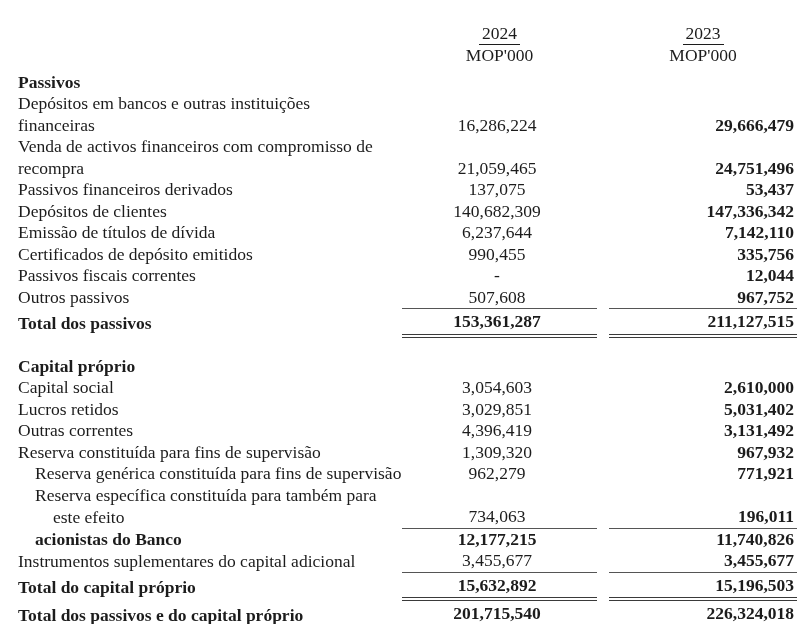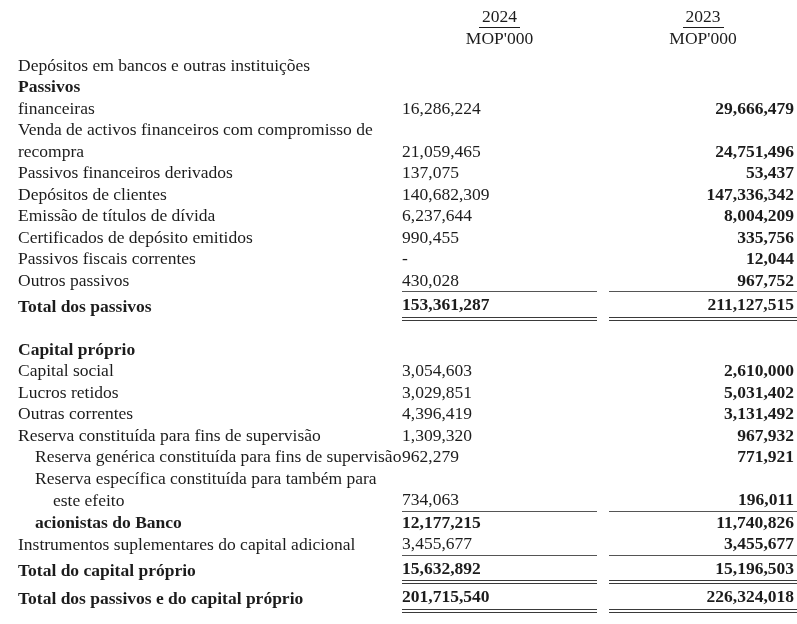--- a/index.html
+++ b/index.html
@@ -10,21 +10,21 @@
     height: 624px;
     overflow: hidden;
     background: var(--background, #ffffff);
     font-family: "Liberation Serif", "DejaVu Serif", serif;
     color: var(--text, #1c1c1c);
   }
   .sheet {
     width: 797px;
     height: 524px;
     box-sizing: border-box;
-    padding-top: 6px;
+    padding-top: 23px;
   }
   table.fin {
     border-collapse: collapse;
     table-layout: fixed;
     width: 797px;
   }
   col.c-label { width: 402px; }
   col.c-v1    { width: 195px; }
   col.c-gap   { width: 12px;  }
   col.c-v2    { width: 188px; }
@@ -40,21 +40,21 @@
   thead td { text-align: center; line-height: 20px; }
   thead tr.unit-row td { padding-bottom: 7px; }
   .year-u {
     display: inline-block;
     border-bottom: 1.2px solid var(--text, #1c1c1c);
     padding: 0 3px 0.5px 3px;
   }
   td.lbl  { padding-left: 18px; }
   td.ind1 { padding-left: 35px; }
   td.ind2 { padding-left: 53px; }
-  td.num  { text-align: left; padding-right: 5px; }
+  td.num  { text-align: center; padding-right: 5px; }
   td.num2 { text-align: right; padding-right: 3px; font-weight: bold; }
   .b { font-weight: bold; }
   td.rt { border-bottom: 1px solid var(--rule-thin, #555555); }
   td.rd { border-bottom: 4px double var(--rule-double, #3a3a3a); }
   tr.total-row td { padding-top: 2px; padding-bottom: 1px; }
   tr.spacer td { height: 18px; line-height: 18px; }
 </style>
 </head>
 <body>
 
@@ -75,27 +75,27 @@
       </tr>
       <tr class="unit-row">
         <td></td>
         <td>MOP'000</td>
         <td></td>
         <td>MOP'000</td>
       </tr>
     </thead>
     <tbody>
         <tr>
+          <td class="lbl b">Passivos</td>
+          <td class="num"></td>
+          <td></td>
+          <td class="num2"></td>
+        </tr>
+        <tr>
           <td class="lbl">Depósitos em bancos e outras instituições</td>
-          <td class="num"></td>
-          <td></td>
-          <td class="num2"></td>
-        </tr>
-        <tr>
-          <td class="lbl b">Passivos</td>
           <td class="num"></td>
           <td></td>
           <td class="num2"></td>
         </tr>
         <tr>
           <td class="lbl">financeiras</td>
           <td class="num">16,286,224</td>
           <td></td>
           <td class="num2">29,666,479</td>
         </tr>
@@ -120,37 +120,37 @@
         <tr>
           <td class="lbl">Depósitos de clientes</td>
           <td class="num">140,682,309</td>
           <td></td>
           <td class="num2">147,336,342</td>
         </tr>
         <tr>
           <td class="lbl">Emissão de títulos de dívida</td>
           <td class="num">6,237,644</td>
           <td></td>
-          <td class="num2">8,004,209</td>
+          <td class="num2">7,142,110</td>
         </tr>
         <tr>
           <td class="lbl">Certificados de depósito emitidos</td>
           <td class="num">990,455</td>
           <td></td>
           <td class="num2">335,756</td>
         </tr>
         <tr>
           <td class="lbl">Passivos fiscais correntes</td>
           <td class="num">-</td>
           <td></td>
           <td class="num2">12,044</td>
         </tr>
         <tr>
           <td class="lbl">Outros passivos</td>
-          <td class="num rt">430,028</td>
+          <td class="num rt">507,608</td>
           <td></td>
           <td class="num2 rt">967,752</td>
         </tr>
         <tr class="total-row">
           <td class="lbl b">Total dos passivos</td>
           <td class="num b rd">153,361,287</td>
           <td></td>
           <td class="num2 b rd">211,127,515</td>
         </tr>
         <tr class="spacer">

